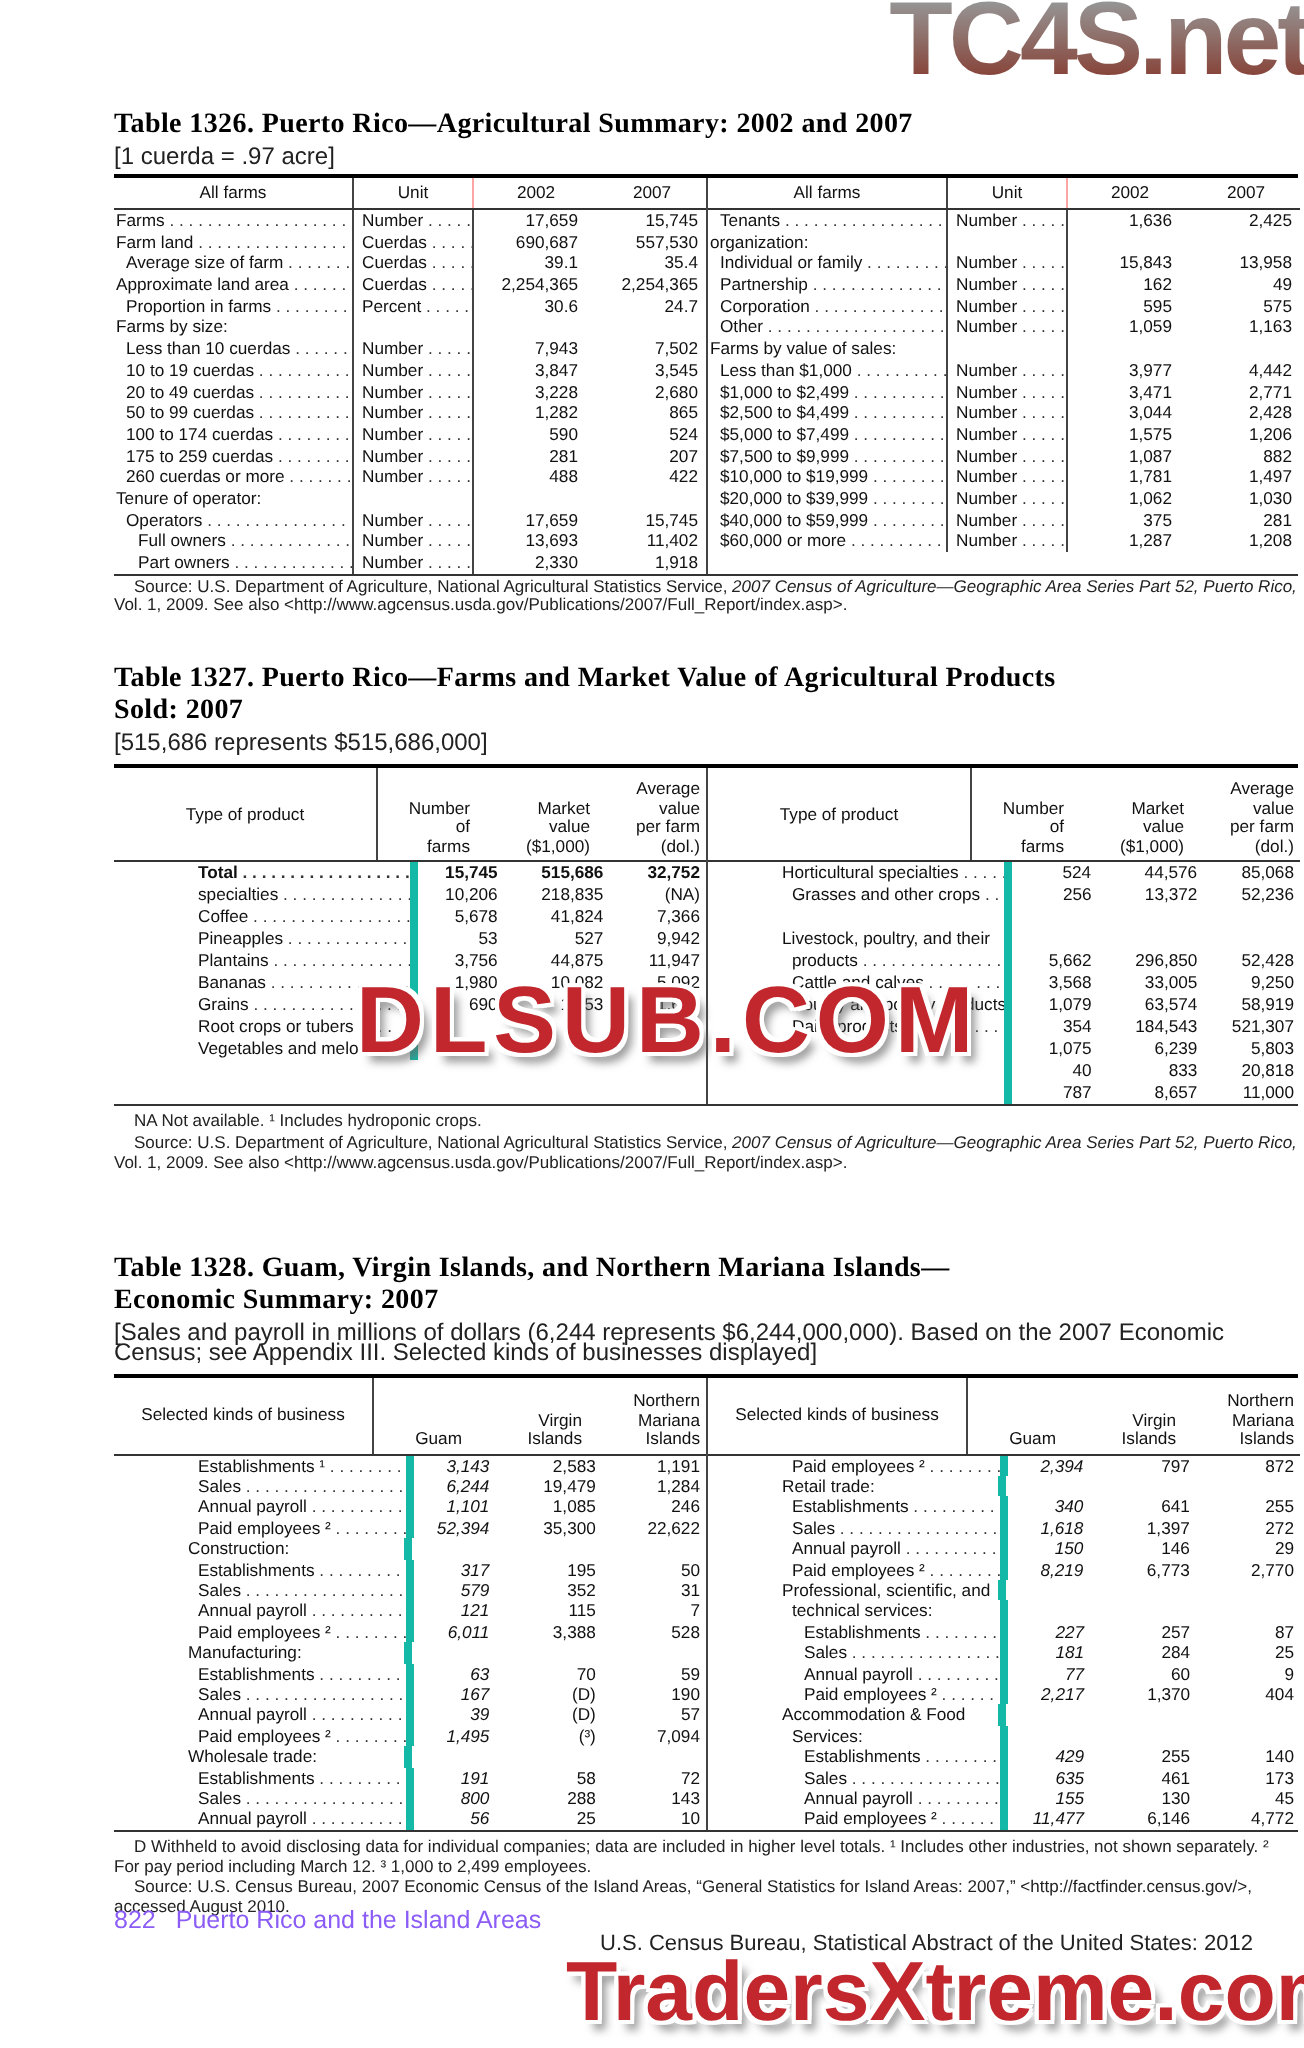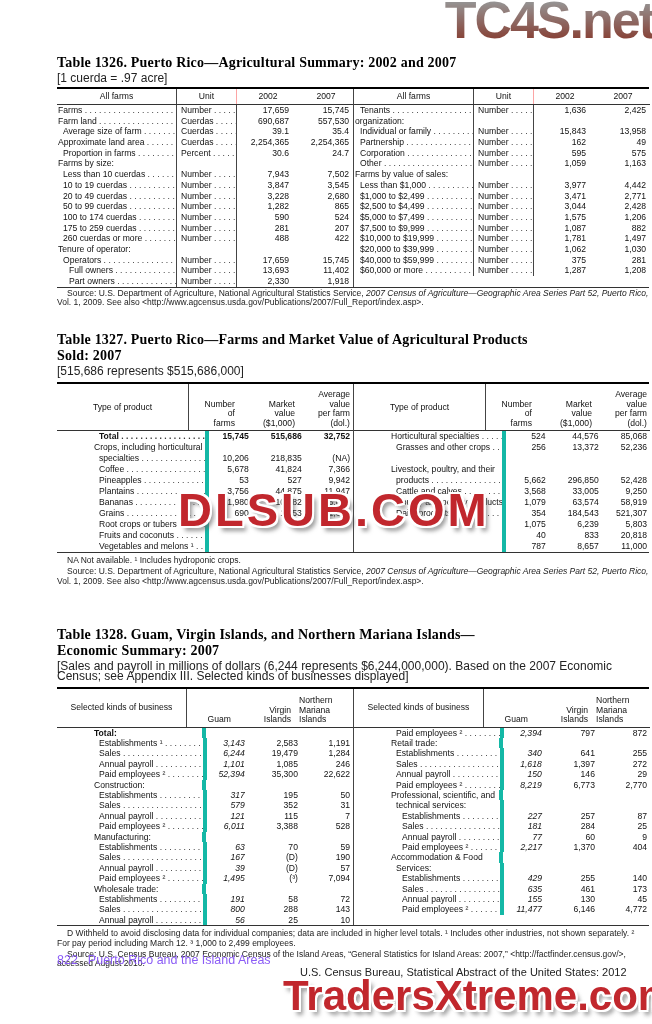--- a/index.html
+++ b/index.html
@@ -60,21 +60,21 @@
 
   .t1328 .trow{height:10.4px;line-height:10.4px;}
   .t1328 .lbl{width:130px;}
   .t1328 .num.c0{width:54px;padding-right:10px;font-style:italic;}
   .t1328 .num.c1{width:58px;padding-right:8px;}
   .t1328 .num.c2{width:54px;padding-right:3px;}
   .t1328 .thead{height:38px;}
   .t1328 .h-lbl{width:130px;border-right:1px solid #444;align-self:stretch;display:flex;align-items:center;justify-content:center;text-align:center;}
   .t1328 .h-c0{width:54px;text-align:right;padding:0 10px 2px 0;}
   .t1328 .h-c1{width:58px;text-align:right;padding:0 8px 2px 0;}
-  .t1328 .h-c2{width:54px;text-align:left;padding:0 3px 2px 0;}
+  .t1328 .h-c2{width:54px;text-align:right;padding:0 3px 2px 0;}
 
   
   .note{font-size:8.5px;line-height:9.8px;color:#222;margin-top:3px;text-indent:10px;}
   .src{font-size:8.5px;line-height:9.8px;color:#222;margin-top:1px;}
 
   
   .footer-line{position:absolute;left:57px;top:953px;font-size:12.5px;color:#8b5cf6;}
   .footer-line .pgnum{margin-right:10px;}
   .credit{position:absolute;left:300px;top:966px;font-size:11px;color:#222;}
 
@@ -357,26 +357,20 @@
 (dol.)</span>
       </div>
       <div>
           <div class="trow bold">
             <span class="lbl ind1 dots">Total</span>
             <span class="num c0">15,745</span>
             <span class="num c1">515,686</span>
             <span class="num c2">32,752</span>
           </div>
           <div class="trow">
-            <span class="lbl">Crops, including horticultural</span>
-            <span class="num c0"></span>
-            <span class="num c1"></span>
-            <span class="num c2"></span>
-          </div>
-          <div class="trow">
             <span class="lbl ind1 dots">specialties</span>
             <span class="num c0">10,206</span>
             <span class="num c1">218,835</span>
             <span class="num c2">(NA)</span>
           </div>
           <div class="trow">
             <span class="lbl ind1 dots">Coffee</span>
             <span class="num c0">5,678</span>
             <span class="num c1">41,824</span>
             <span class="num c2">7,366</span>
@@ -400,26 +394,20 @@
             <span class="num c2">5,092</span>
           </div>
           <div class="trow">
             <span class="lbl ind1 dots">Grains</span>
             <span class="num c0">690</span>
             <span class="num c1">1,553</span>
             <span class="num c2">1,603</span>
           </div>
           <div class="trow">
             <span class="lbl ind1 dots">Root crops or tubers</span>
-            <span class="num c0"></span>
-            <span class="num c1"></span>
-            <span class="num c2"></span>
-          </div>
-          <div class="trow">
-            <span class="lbl ind1 dots">Fruits and coconuts</span>
             <span class="num c0"></span>
             <span class="num c1"></span>
             <span class="num c2"></span>
           </div>
           <div class="trow">
             <span class="lbl ind1 dots">Vegetables and melons ¹</span>
             <span class="num c0"></span>
             <span class="num c1"></span>
             <span class="num c2"></span>
           </div>
@@ -521,26 +509,20 @@
       <div class="thead">
         <span class="hcell h-lbl">Selected kinds of business</span>
         <span class="hcell h-c0">Guam</span>
         <span class="hcell h-c1">Virgin
 Islands</span>
         <span class="hcell h-c2">Northern
 Mariana
 Islands</span>
       </div>
       <div>
-          <div class="trow bold">
-            <span class="lbl">Total:</span>
-            <span class="num c0"></span>
-            <span class="num c1"></span>
-            <span class="num c2"></span>
-          </div>
           <div class="trow">
             <span class="lbl ind1 dots">Establishments ¹</span>
             <span class="num c0">3,143</span>
             <span class="num c1">2,583</span>
             <span class="num c2">1,191</span>
           </div>
           <div class="trow">
             <span class="lbl ind1 dots">Sales</span>
             <span class="num c0">6,244</span>
             <span class="num c1">19,479</span>

